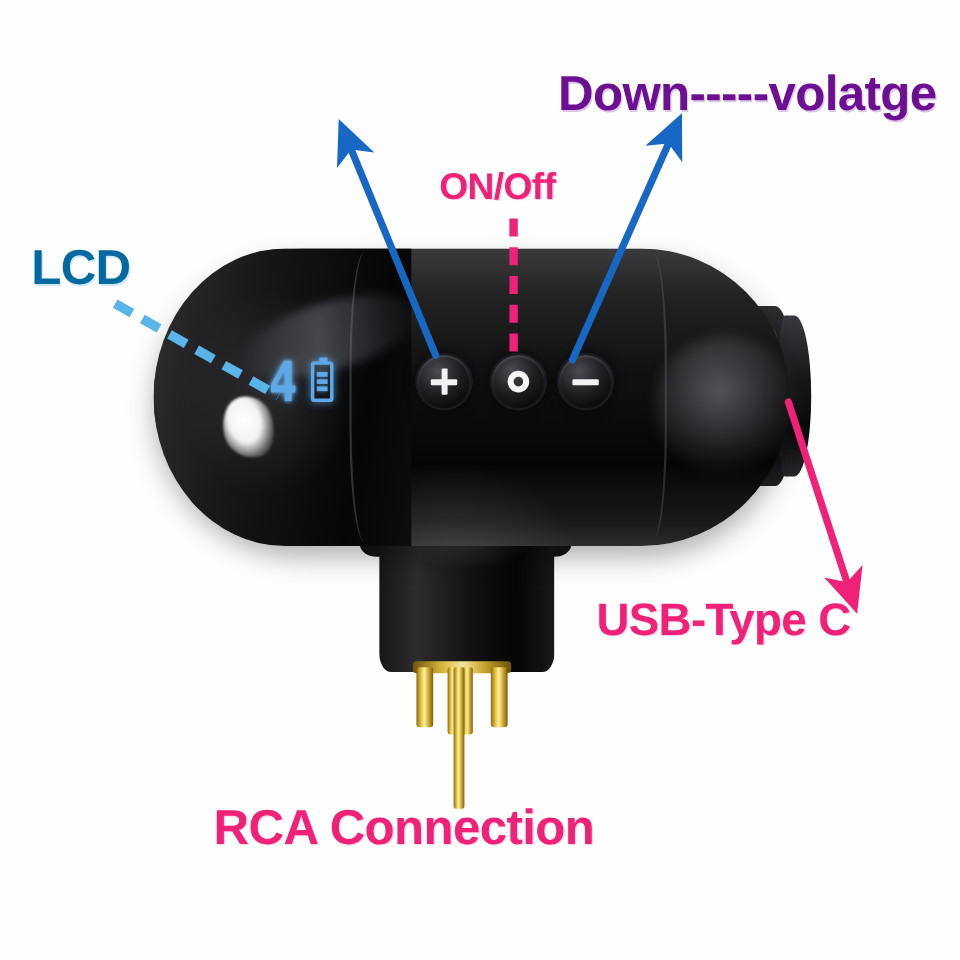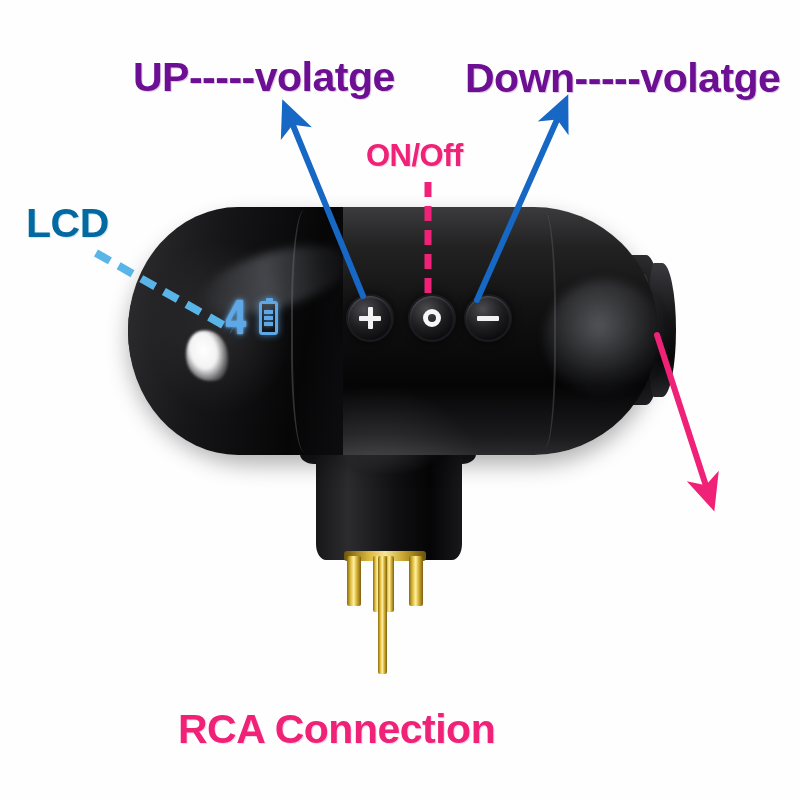--- a/index.html
+++ b/index.html
@@ -38,21 +38,21 @@
   .anno-blue {
     color: #0369a1;
     text-shadow: 1px 1px 0 rgba(120,190,235,.35);
   }
 
   #lbl-up      { left: 133px; top: 57px;  font-size: 41px; }
   #lbl-down    { left: 465px; top: 58px;  font-size: 41px; }
   #lbl-onoff   { left: 366px; top: 140px; font-size: 31px; }
   #lbl-lcd     { left: 26px;  top: 203px; font-size: 41px; }
   #lbl-usbc    { left: 497px; top: 498px; font-size: 38px; }
-  #lbl-rca     { left: 178px; top: 669px; font-size: 41px; margin-top: 40px; }
+  #lbl-rca     { left: 178px; top: 669px; font-size: 41px; }
 
   
   #overlay {
     position: absolute;
     left: 0; top: 0;
     width: 800px; height: 800px;
     pointer-events: none;
   }
 
   
@@ -371,24 +371,24 @@
 
     <line x1="477" y1="300" x2="560" y2="113" stroke="#1668c4" stroke-width="6" stroke-linecap="round" marker-end="url(#arrowBlue)"></line>
 
     <line x1="428" y1="182" x2="428" y2="297" stroke="#ef2277" stroke-width="7" stroke-linecap="butt" stroke-dasharray="15 9"></line>
 
     <line x1="96" y1="253" x2="232" y2="330" stroke="#59b5e8" stroke-width="8" stroke-linecap="butt" stroke-dasharray="16 10"></line>
 
     <line x1="657" y1="335" x2="708" y2="492" stroke="#ef2277" stroke-width="6" stroke-linecap="round" marker-end="url(#arrowPink)"></line>
   </svg>
 
-  <div class="anno anno-purple" id="lbl-up">UP-----volatge</div>
 
   <div class="anno anno-pink" id="lbl-onoff">ON/Off</div>
 
   <div class="anno anno-purple" id="lbl-down">Down-----volatge</div>
 
   <div class="anno anno-blue" id="lbl-lcd">LCD</div>
 
+  <div class="anno anno-pink" id="lbl-usbc">USB-Type C</div>
 
   <div class="anno anno-pink" id="lbl-rca">RCA Connection</div>
 
 </div>
 
 </body></html>

